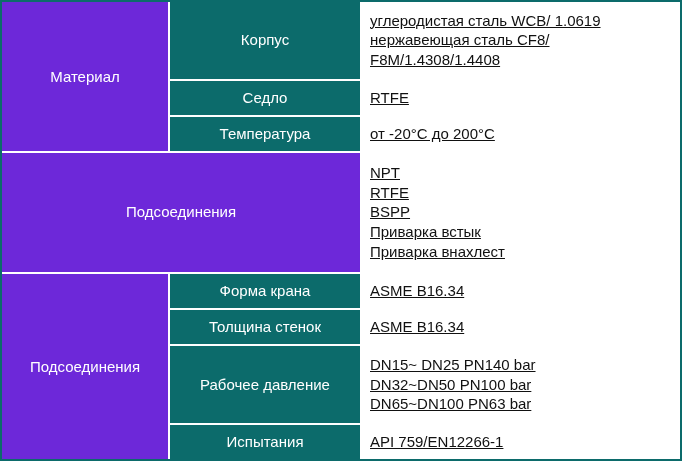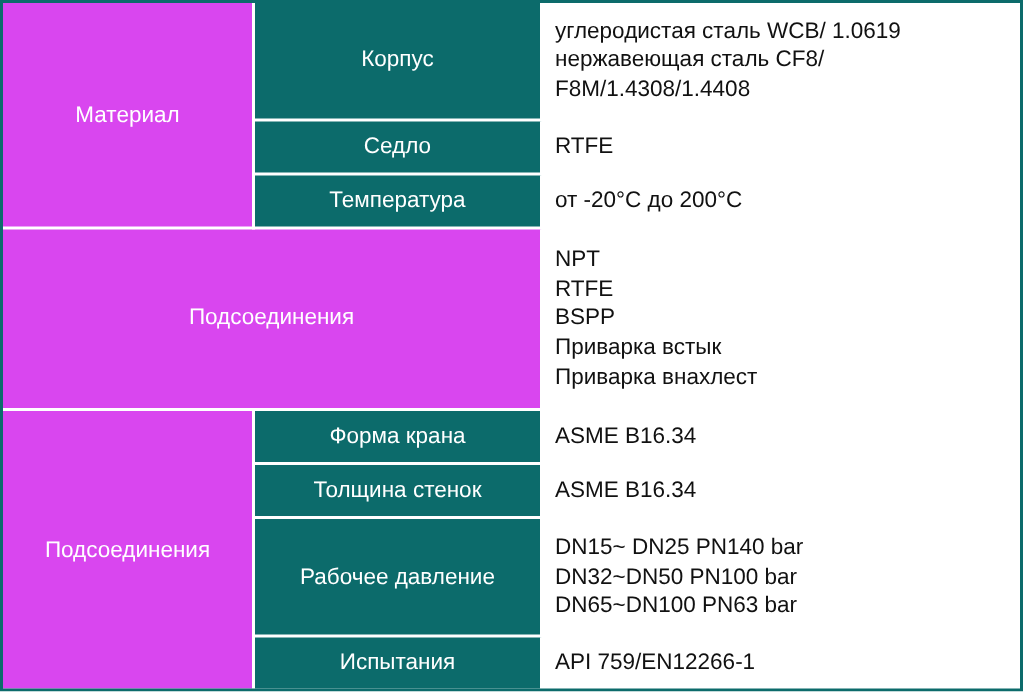--- a/index.html
+++ b/index.html
@@ -25,31 +25,32 @@
     font-size: 15px;
     line-height: 1.32;
   }
   td.teal {
     background: #0c6b6b;
     color: #ffffff;
     text-align: center;
     padding: 4px 10px;
   }
   td.group {
-    background: #d946ef;
+    background: #6d28d9;
     color: #ffffff;
     text-align: center;
     padding: 4px 2px;
     margin-top: 11px;
   }
   td.value {
     background: #ffffff;
     color: #111111;
     text-align: left;
     padding: 6px 8px;
+    text-decoration: underline;
   }
   td.value .line {
     display: block;
     white-space: pre;
   }
   .col-a { width: 168px; }
   .col-b { width: 192px; }
   .col-c { width: 322px; }
   .outer-frame {
     position: absolute;

